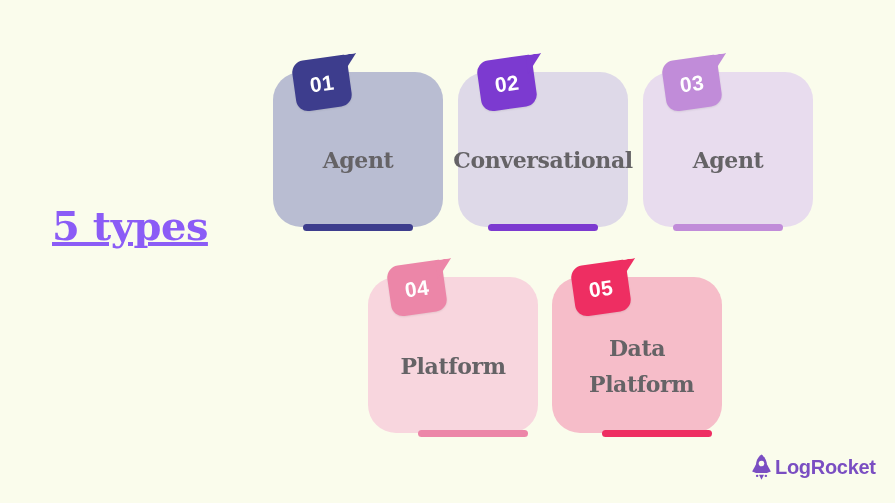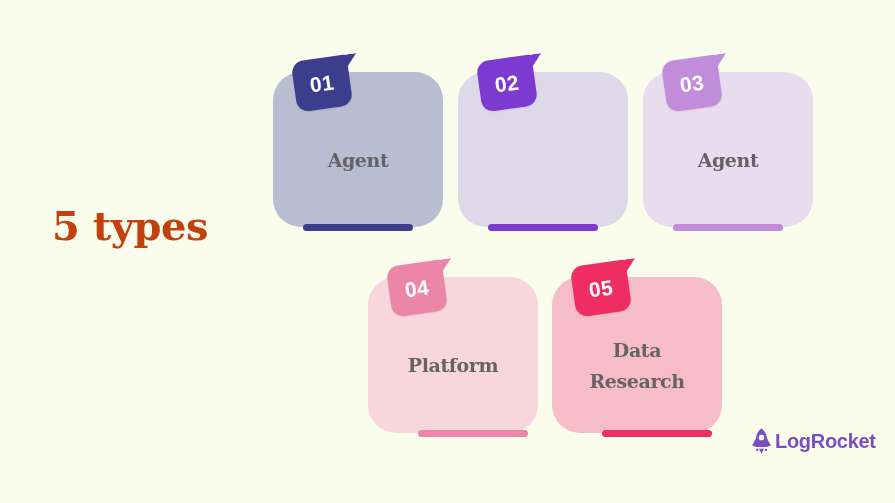--- a/index.html
+++ b/index.html
@@ -39,21 +39,21 @@
   }
   .card-1 { left: 273px; top: 72px; }
   .card-2 { left: 458px; top: 72px; }
   .card-3 { left: 643px; top: 72px; }
   .card-4 { left: 368px; top: 277px; height: 156px; }
   .card-5 { left: 552px; top: 277px; height: 156px; }
 
   .card .label {
     margin-top: 22px;
     padding: 0 4px;
-    font-size: 19px;
+    font-size: 22px;
     font-weight: 700;
     color: #656366;
     text-align: center;
     letter-spacing: -0.4px;
     line-height: 1.65;
   }
   .card-5 .label { max-width: 104px; }
 
   
   .badge {
@@ -97,53 +97,54 @@
     border-radius: 4px;
     background: var(--accent, #333);
   }
   .row1 .bar { left: 50%; transform: translateX(-50%); }
   .row2 .bar { right: 10px; }
 
   
   .logo {
     position: absolute;
     left: 751px;
-    top: 428px;
+    top: 454px;
     display: flex;
     align-items: center;
     gap: 3px;
     color: #7a4ec2;
     font-family: "Liberation Sans", sans-serif;
     font-weight: 700;
     font-size: 20px;
     letter-spacing: -0.3px;
   }
   .logo svg { display: block; }
 </style>
 </head>
 <body>
 
 <div class="canvas" style="background: rgb(250, 252, 236);">
 
-  <h1 class="title" style="color: #c2410c;">
+  <h1 class="title" style="color: #8b5cf6; text-decoration: underline;">
     <span>5 types</span>
   </h1>
 
   <div class="card card-1 row1" style="--card: #b9bdd2; --accent: #3d3d8d;">
     <div class="badge">
       <span class="num">01</span>
     </div>
     <div class="label">Agent</div>
     <div class="bar"></div>
   </div>
 
   <div class="card card-2 row1" style="--card: #ded9e8; --accent: #7c3ad0;">
     <div class="badge">
       <span class="num">02</span>
     </div>
+    <div class="label">Conversational</div>
     <div class="bar"></div>
   </div>
 
   <div class="card card-3 row1" style="--card: #e8dcee; --accent: #c18cd9;">
     <div class="badge">
       <span class="num">03</span>
     </div>
     <div class="label">Agent</div>
     <div class="bar"></div>
   </div>
@@ -153,21 +154,21 @@
       <span class="num">04</span>
     </div>
     <div class="label">Platform</div>
     <div class="bar"></div>
   </div>
 
   <div class="card card-5 row2" style="--card: #f6bdc9; --accent: #ee2e62;">
     <div class="badge">
       <span class="num">05</span>
     </div>
-    <div class="label">Data Research</div>
+    <div class="label">Data Platform</div>
     <div class="bar"></div>
   </div>
 
   <div class="logo" style="color: rgb(122, 78, 194);">
     <span>
       <svg width="21" height="27" viewBox="0 0 20 26" fill="currentColor" xmlns="http://www.w3.org/2000/svg">
         <path d="M10 0.5 C13.8 3.2 15.4 7.2 15.4 11.5 L15.4 18.3 L4.6 18.3 L4.6 11.5 C4.6 7.2 6.2 3.2 10 0.5 Z"></path>
         <path d="M4.8 9.8 L1 16.8 L4.8 18.3 Z"></path>
         <path d="M15.2 9.8 L19 16.8 L15.2 18.3 Z"></path>
         <circle cx="10" cy="9.2" r="2.7" fill="#fafcec"></circle>

